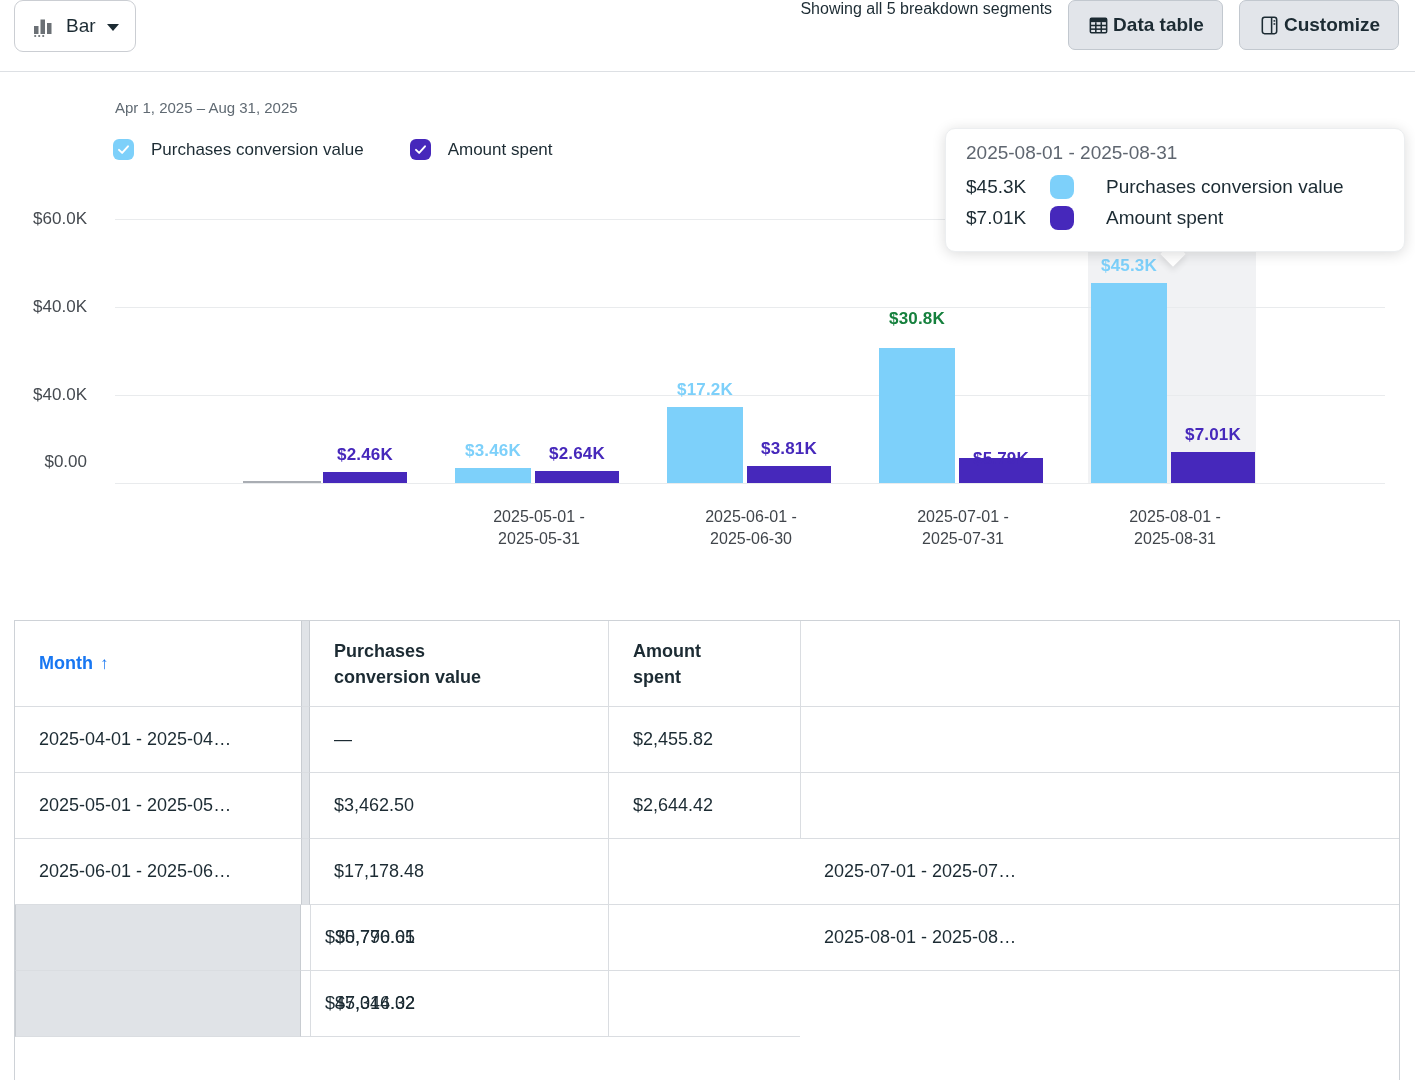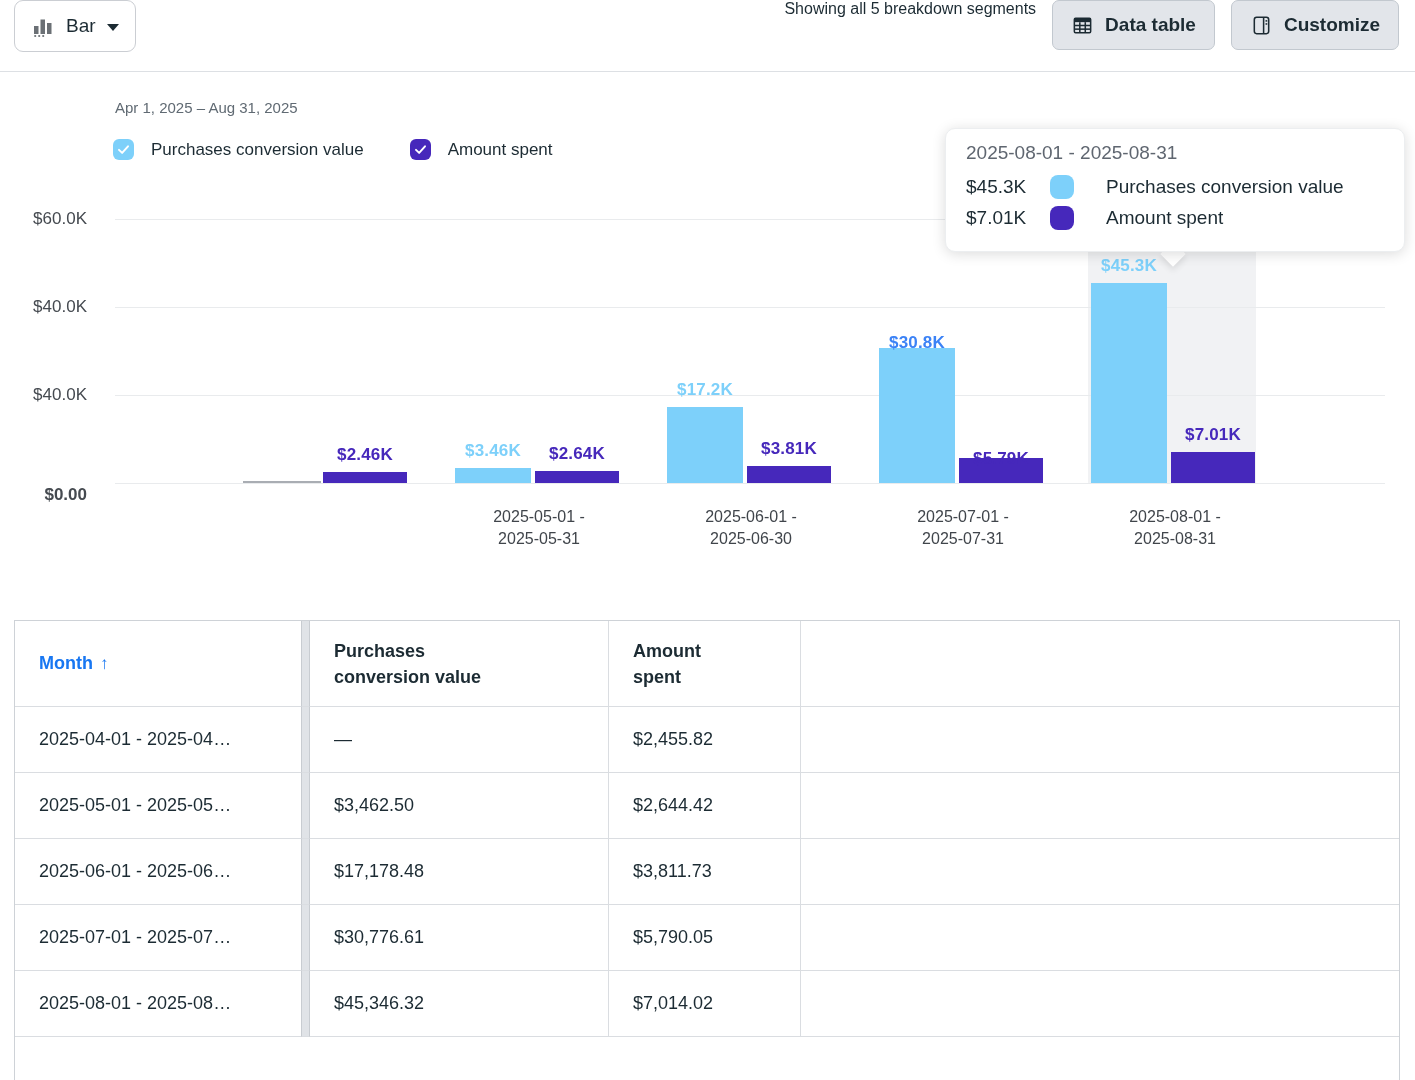--- a/index.html
+++ b/index.html
@@ -18,21 +18,21 @@
     margin-left:14px;height:52px;display:flex;align-items:center;gap:11px;
     padding:0 16px;background:#fff;border:1px solid #cbced3;border-radius:9px;
     font-size:19px;color:#1c2b33;cursor:pointer;box-sizing:border-box;
   }
   .caret-down{
     width:0;height:0;border-left:6px solid transparent;border-right:6px solid transparent;
     border-top:7px solid #1c2b33;margin-top:2px;
   }
   .toolbar-status{margin-left:auto;font-size:16px;color:#1c2b33;margin-right:16px;}
   .btn-gray{
-    height:50px;display:flex;align-items:center;gap:11px;padding:0 18px;
+    height:50px;display:flex;align-items:center;gap:3px;padding:0 18px;
     background:#e2e5ea;border:1px solid #c2c8cf;border-radius:7px;
     font-size:19px;font-weight:bold;color:#1c2b33;cursor:pointer;box-sizing:border-box;
     margin-right:16px;
   }
   .btn-gray:last-child{margin-right:16px;}
   .icon{display:inline-flex;align-items:center;justify-content:center;}
 
   
   .chart-section{position:absolute;top:73px;left:0;width:1415px;height:547px;}
   .date-range{position:absolute;left:115px;top:26px;font-size:15px;color:#606a73;}
@@ -169,38 +169,38 @@
 
   <div id="plot-layer" style="position:absolute;inset:0;">
       <div class="col-highlight" style="left: 1088px; width: 168px; top: 132px; height: 278px;"></div>
       <div class="gridline" style="left: 115px; width: 1270px; top: 146px;"></div>
       <div class="ytick" style="top: 146px;">$60.0K</div>
       <div class="gridline" style="left: 115px; width: 1270px; top: 234px;"></div>
       <div class="ytick" style="top: 234px;">$40.0K</div>
       <div class="gridline" style="left: 115px; width: 1270px; top: 322px;"></div>
       <div class="ytick" style="top: 322px;">$40.0K</div>
       <div class="gridline" style="left: 115px; width: 1270px; top: 410px;"></div>
-      <div class="ytick" style="top: 422px; font-weight: bold;">$0.00</div>
+      <div class="ytick" style="top: 389px;">$0.00</div>
       <div class="bar-stub" style="left: 243px; width: 78px; height: 2px; top: 408px;"></div>
       <div class="bar" style="left: 323px; width: 84px; top: 399px; height: 11px; background: rgb(70, 40, 187); z-index: 1;"></div>
       <div class="bar-label" style="left: 300px; top: 372px; color: rgb(70, 40, 187); z-index: 1;">$2.46K</div>
       <div class="bar" style="left: 455px; width: 76px; top: 395px; height: 15px; background: rgb(125, 208, 250); z-index: 1;"></div>
       <div class="bar-label" style="left: 428px; top: 368px; color: rgb(125, 208, 250); z-index: 1;">$3.46K</div>
       <div class="bar" style="left: 535px; width: 84px; top: 398px; height: 12px; background: rgb(70, 40, 187); z-index: 1;"></div>
       <div class="bar-label" style="left: 512px; top: 371px; color: rgb(70, 40, 187); z-index: 1;">$2.64K</div>
       <div class="xlabel" style="left: 433px;">2025-05-01 -
 2025-05-31</div>
       <div class="bar" style="left: 667px; width: 76px; top: 334px; height: 76px; background: rgb(125, 208, 250); z-index: 1;"></div>
       <div class="bar-label" style="left: 640px; top: 307px; color: rgb(125, 208, 250); z-index: 1;">$17.2K</div>
       <div class="bar" style="left: 747px; width: 84px; top: 393px; height: 17px; background: rgb(70, 40, 187); z-index: 1;"></div>
       <div class="bar-label" style="left: 724px; top: 366px; color: rgb(70, 40, 187); z-index: 1;">$3.81K</div>
       <div class="xlabel" style="left: 645px;">2025-06-01 -
 2025-06-30</div>
       <div class="bar" style="left: 879px; width: 76px; top: 275px; height: 135px; background: rgb(125, 208, 250); z-index: 1;"></div>
-      <div class="bar-label" style="left: 852px; top: 260px; color: #3b82f6; z-index: 1;">$30.8K</div>
+      <div class="bar-label" style="left: 852px; top: 236px; color: #15803d; z-index: 1;">$30.8K</div>
       <div class="bar" style="left: 959px; width: 84px; top: 385px; height: 25px; background: rgb(70, 40, 187); z-index: 1;"></div>
       <div class="bar-label" style="left: 936px; top: 376px; color: rgb(70, 40, 187); z-index: 1;">$5.79K</div>
       <div class="xlabel" style="left: 857px;">2025-07-01 -
 2025-07-31</div>
       <div class="bar" style="left: 1091px; width: 76px; top: 210px; height: 200px; background: rgb(125, 208, 250); z-index: 1;"></div>
       <div class="bar-label" style="left: 1064px; top: 183px; color: rgb(125, 208, 250); z-index: 1;">$45.3K</div>
       <div class="bar" style="left: 1171px; width: 84px; top: 379px; height: 31px; background: rgb(70, 40, 187); z-index: 1;"></div>
       <div class="bar-label" style="left: 1148px; top: 352px; color: rgb(70, 40, 187); z-index: 1;">$7.01K</div>
       <div class="xlabel" style="left: 1069px;">2025-08-01 -
 2025-08-31</div>
@@ -242,21 +242,20 @@
     <div class="td v-border">$2,455.82</div>
     <div class="td v-border"></div>
     <div class="td">2025-05-01 - 2025-05…</div>
     <div class="col-div"></div>
     <div class="td">$3,462.50</div>
     <div class="td v-border">$2,644.42</div>
     <div class="td v-border"></div>
     <div class="td">2025-06-01 - 2025-06…</div>
     <div class="col-div"></div>
     <div class="td">$17,178.48</div>
-    <div class="td v-border">$3,811.73</div>
     <div class="td v-border"></div>
     <div class="td">2025-07-01 - 2025-07…</div>
     <div class="col-div"></div>
     <div class="td">$30,776.61</div>
     <div class="td v-border">$5,790.05</div>
     <div class="td v-border"></div>
     <div class="td">2025-08-01 - 2025-08…</div>
     <div class="col-div"></div>
     <div class="td">$45,346.32</div>
     <div class="td v-border">$7,014.02</div>

